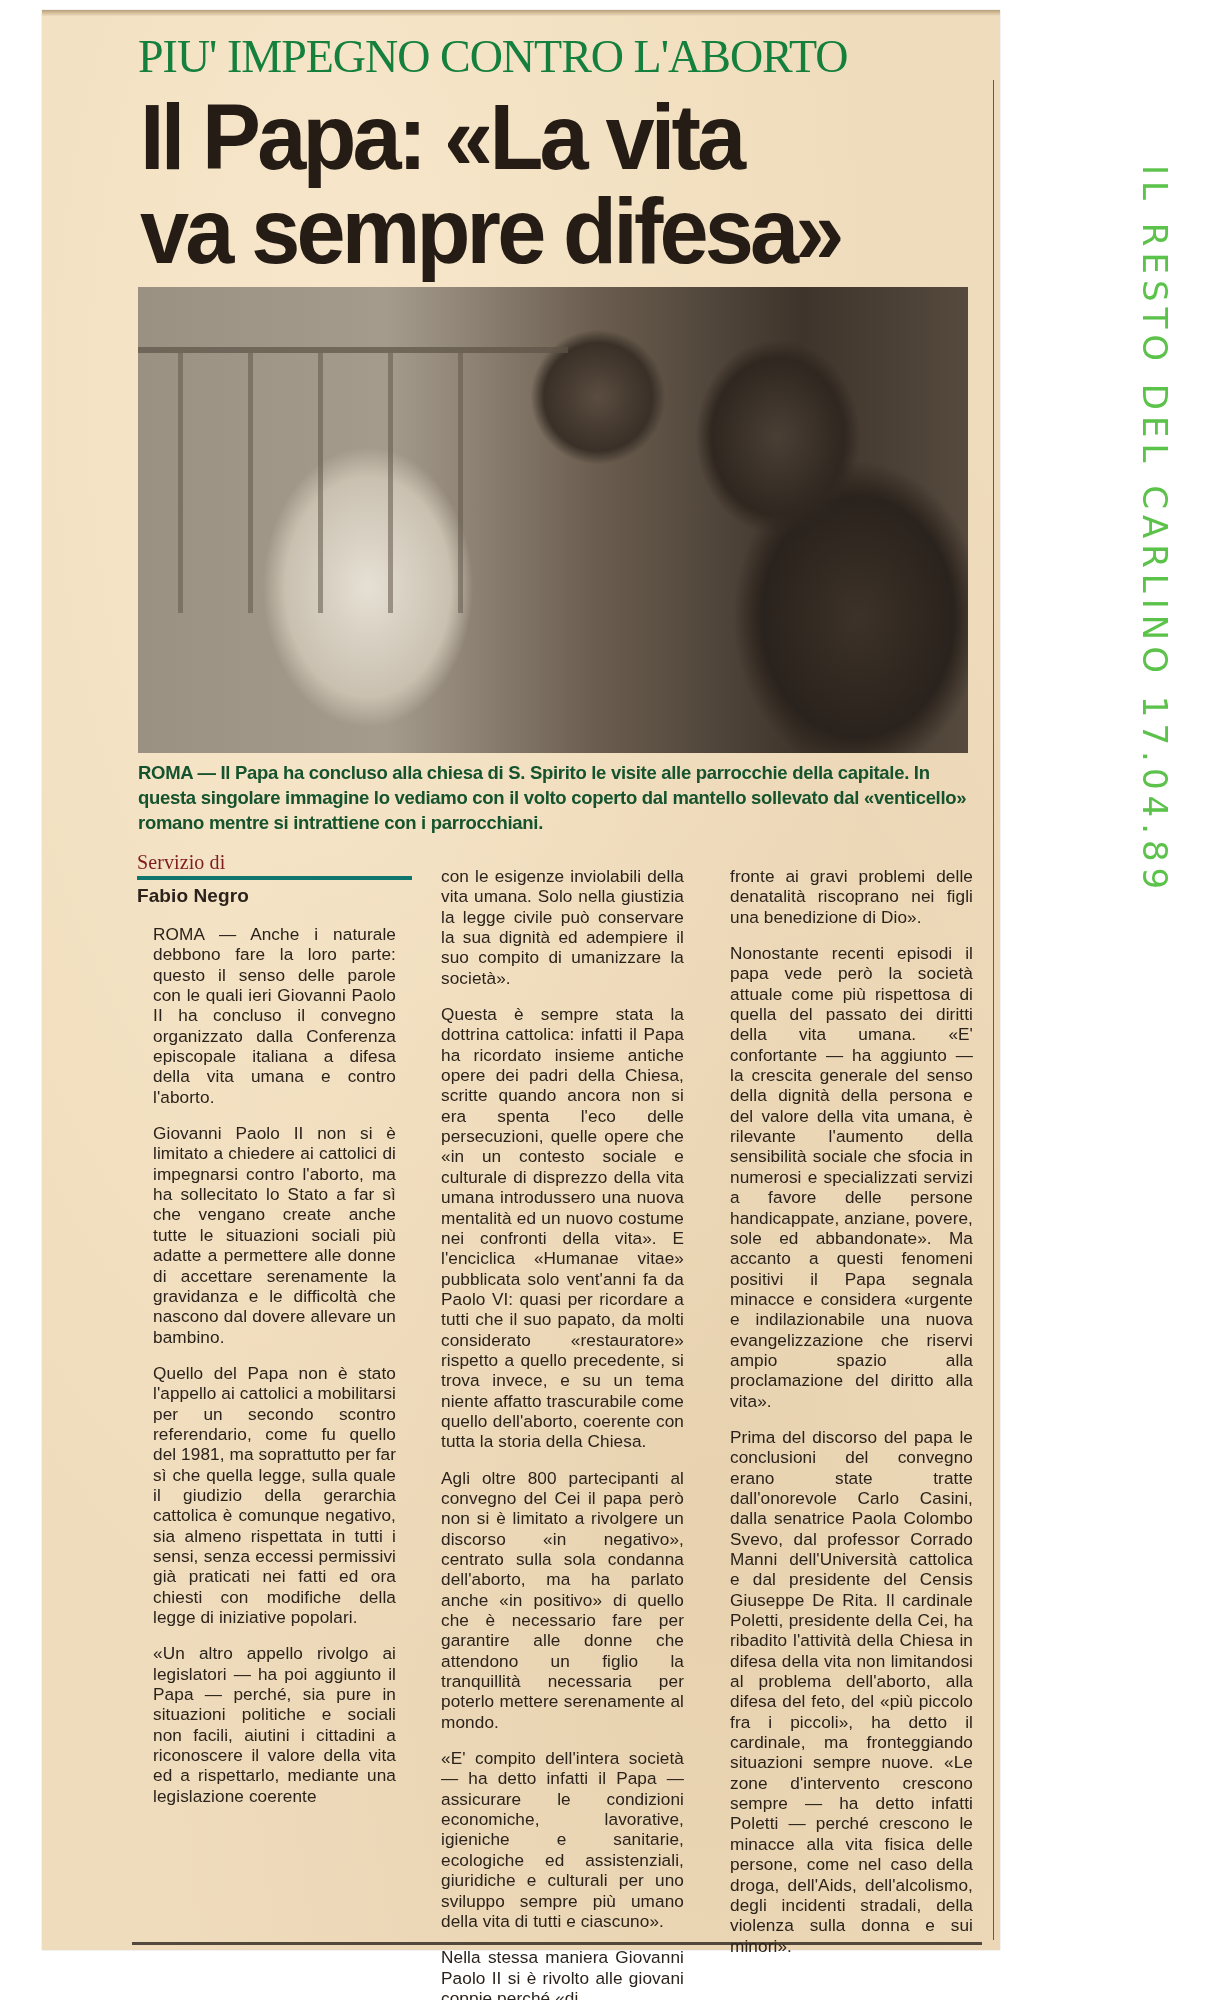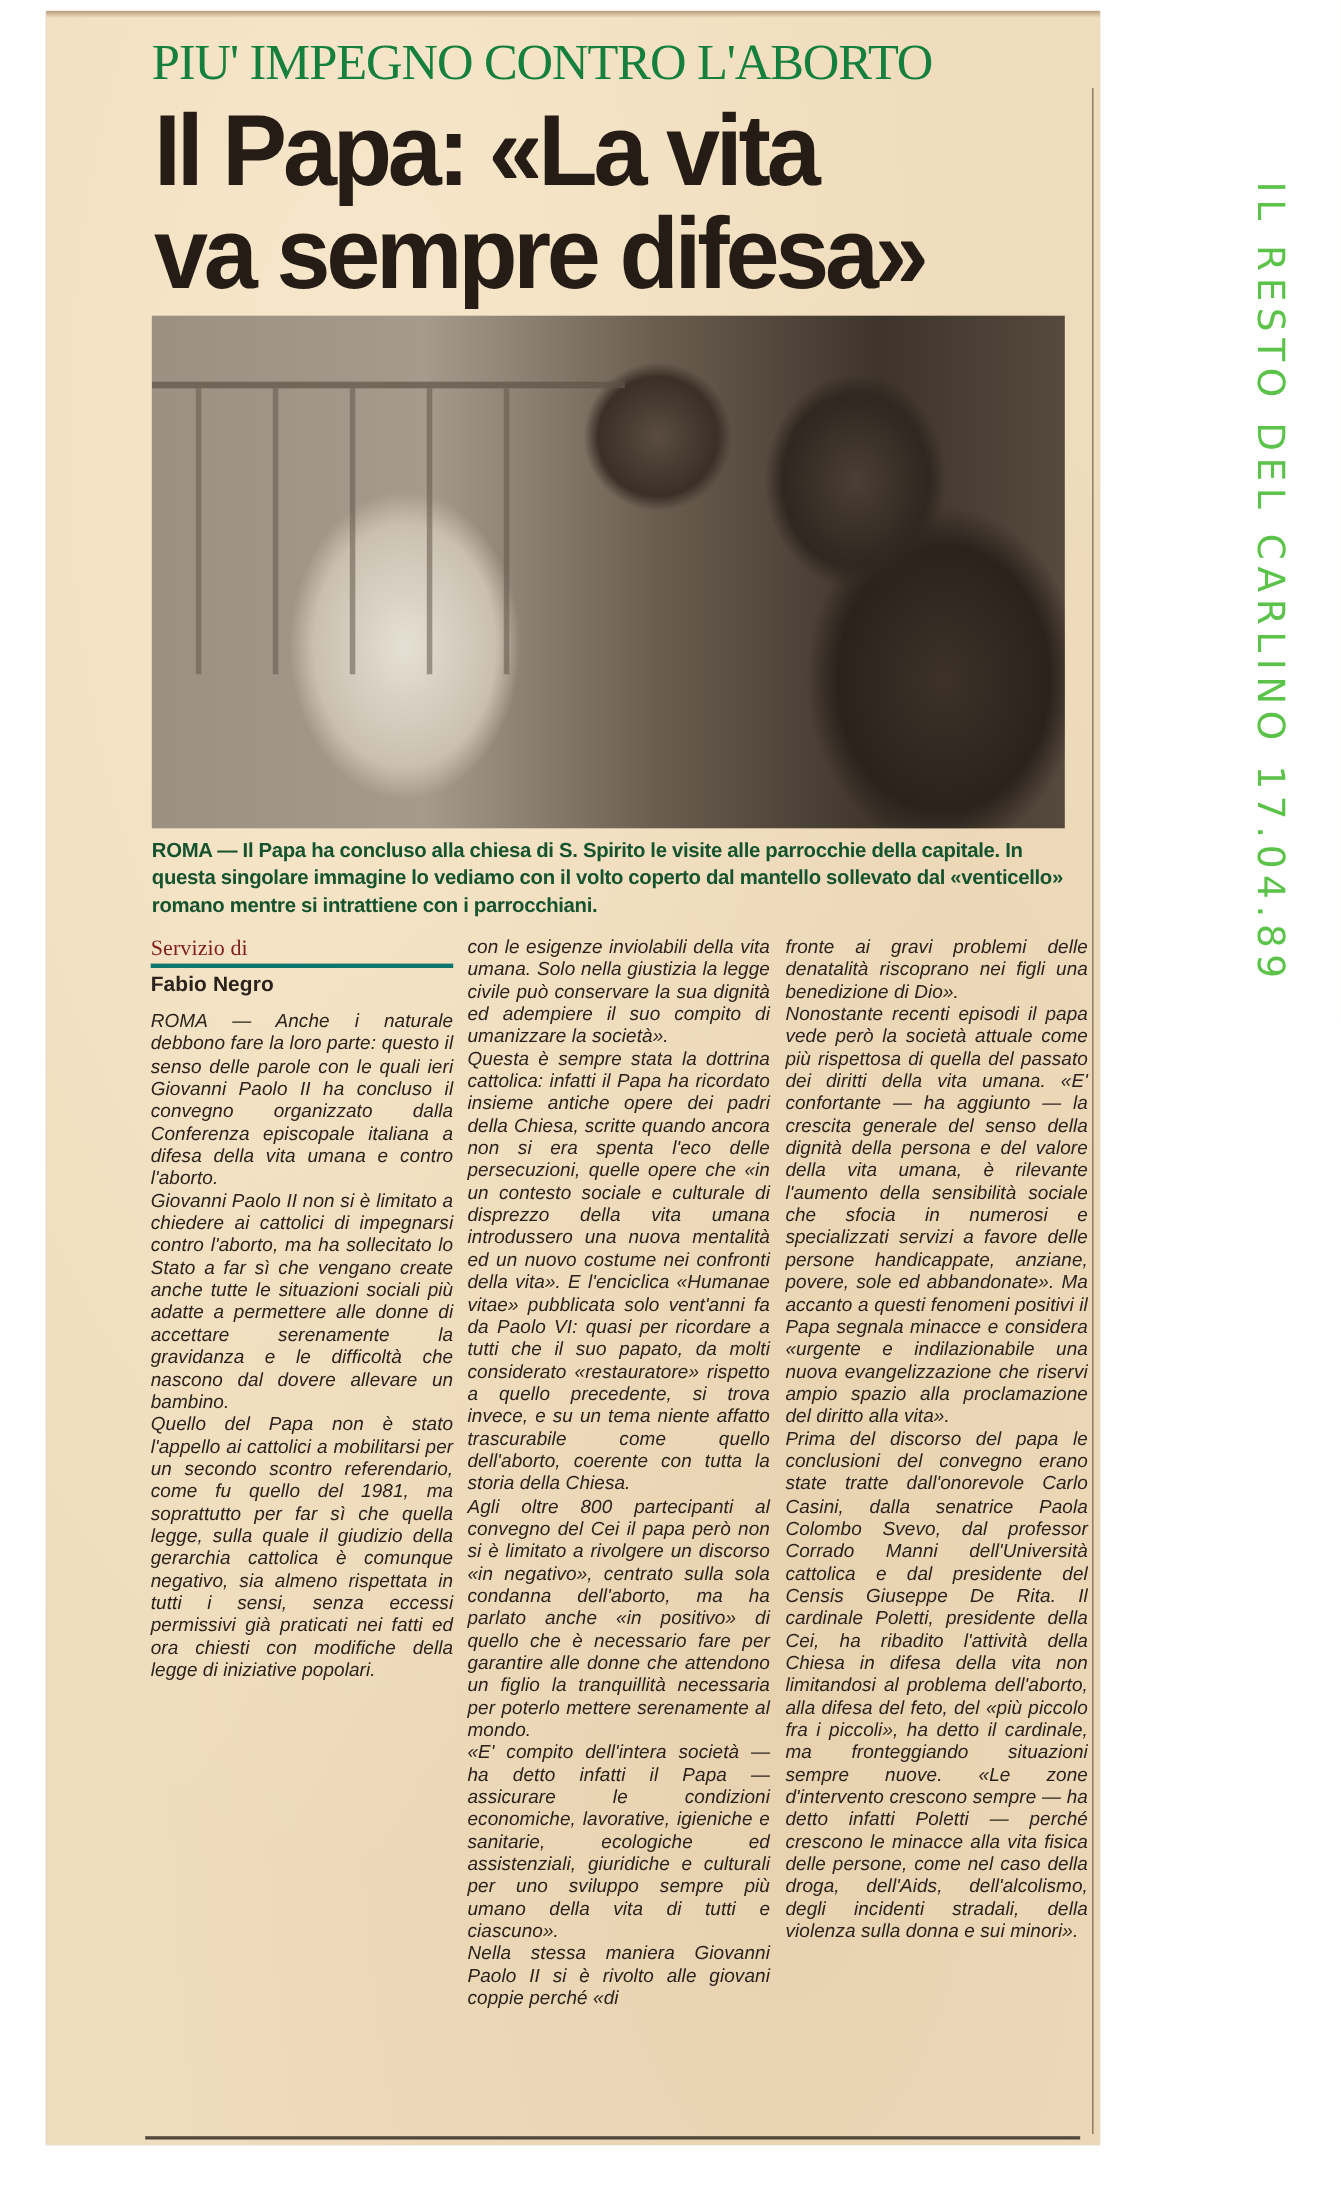--- a/index.html
+++ b/index.html
@@ -43,21 +43,21 @@
   .caption {
     position:absolute; left:138px; top:760px; width:830px;
     font-family:Liberation Sans, sans-serif; font-weight:bold; font-size:18.5px; line-height:25px;
     color:#14532d; letter-spacing:-0.3px;
   }
   .col {
     position:absolute; top:850px; width:275px;
     font-family:"Liberation Sans", sans-serif; font-size:17.2px; line-height:20.35px;
     color:#2a221b; text-align:justify; letter-spacing:0.1px;
   }
-  .col p { margin:0;font-style:italic; }
+  .col p { margin:16px; }
   .col1 { left:137px; }
   .col2 { left:425px; }
   .col3 { left:714px; }
   .byline-label {
     font-family:"Liberation Serif", serif; font-size:20px; line-height:24px; color:#7f1d1d;
     border-bottom:4px solid #0f766e; padding-bottom:2px; margin-bottom:4px; text-align:left;
   }
   .byline-name { font-weight:bold; font-size:19px; line-height:24px; margin-bottom:10px; text-align:left; }
 
   .handwriting {
@@ -93,20 +93,21 @@
 </div>
 
 <div class="caption">ROMA — Il Papa ha concluso alla chiesa di S. Spirito le visite alle parrocchie della capitale. In questa singolare immagine lo vediamo con il volto coperto dal mantello sollevato dal «venticello» romano mentre si intrattiene con i parrocchiani.</div>
 
 <div class="col col1">
   <div class="byline-label">Servizio di</div>
   <div class="byline-name">Fabio Negro</div>
   <p>ROMA — Anche i naturale debbono fare la loro parte: questo il senso delle parole con le quali ieri Giovanni Paolo II ha concluso il convegno organizzato dalla Conferenza episcopale italiana a difesa della vita umana e contro l'aborto.</p>
   <p>Giovanni Paolo II non si è limitato a chiedere ai cattolici di impegnarsi contro l'aborto, ma ha sollecitato lo Stato a far sì che vengano create anche tutte le situazioni sociali più adatte a permettere alle donne di accettare serenamente la gravidanza e le difficoltà che nascono dal dovere allevare un bambino.</p>
   <p>Quello del Papa non è stato l'appello ai cattolici a mobilitarsi per un secondo scontro referendario, come fu quello del 1981, ma soprattutto per far sì che quella legge, sulla quale il giudizio della gerarchia cattolica è comunque negativo, sia almeno rispettata in tutti i sensi, senza eccessi permissivi già praticati nei fatti ed ora chiesti con modifiche della legge di iniziative popolari.</p>
+  <p>«Un altro appello rivolgo ai legislatori — ha poi aggiunto il Papa — perché, sia pure in situazioni politiche e sociali non facili, aiutini i cittadini a riconoscere il valore della vita ed a rispettarlo, mediante una legislazione coerente</p>
 </div>
 
 <div class="col col2">
   <p>con le esigenze inviolabili della vita umana. Solo nella giustizia la legge civile può conservare la sua dignità ed adempiere il suo compito di umanizzare la società».</p>
   <p>Questa è sempre stata la dottrina cattolica: infatti il Papa ha ricordato insieme antiche opere dei padri della Chiesa, scritte quando ancora non si era spenta l'eco delle persecuzioni, quelle opere che «in un contesto sociale e culturale di disprezzo della vita umana introdussero una nuova mentalità ed un nuovo costume nei confronti della vita». E l'enciclica «Humanae vitae» pubblicata solo vent'anni fa da Paolo VI: quasi per ricordare a tutti che il suo papato, da molti considerato «restauratore» rispetto a quello precedente, si trova invece, e su un tema niente affatto trascurabile come quello dell'aborto, coerente con tutta la storia della Chiesa.</p>
   <p>Agli oltre 800 partecipanti al convegno del Cei il papa però non si è limitato a rivolgere un discorso «in negativo», centrato sulla sola condanna dell'aborto, ma ha parlato anche «in positivo» di quello che è necessario fare per garantire alle donne che attendono un figlio la tranquillità necessaria per poterlo mettere serenamente al mondo.</p>
   <p>«E' compito dell'intera società — ha detto infatti il Papa — assicurare le condizioni economiche, lavorative, igieniche e sanitarie, ecologiche ed assistenziali, giuridiche e culturali per uno sviluppo sempre più umano della vita di tutti e ciascuno».</p>
   <p>Nella stessa maniera Giovanni Paolo II si è rivolto alle giovani coppie perché «di</p>
 </div>
 

